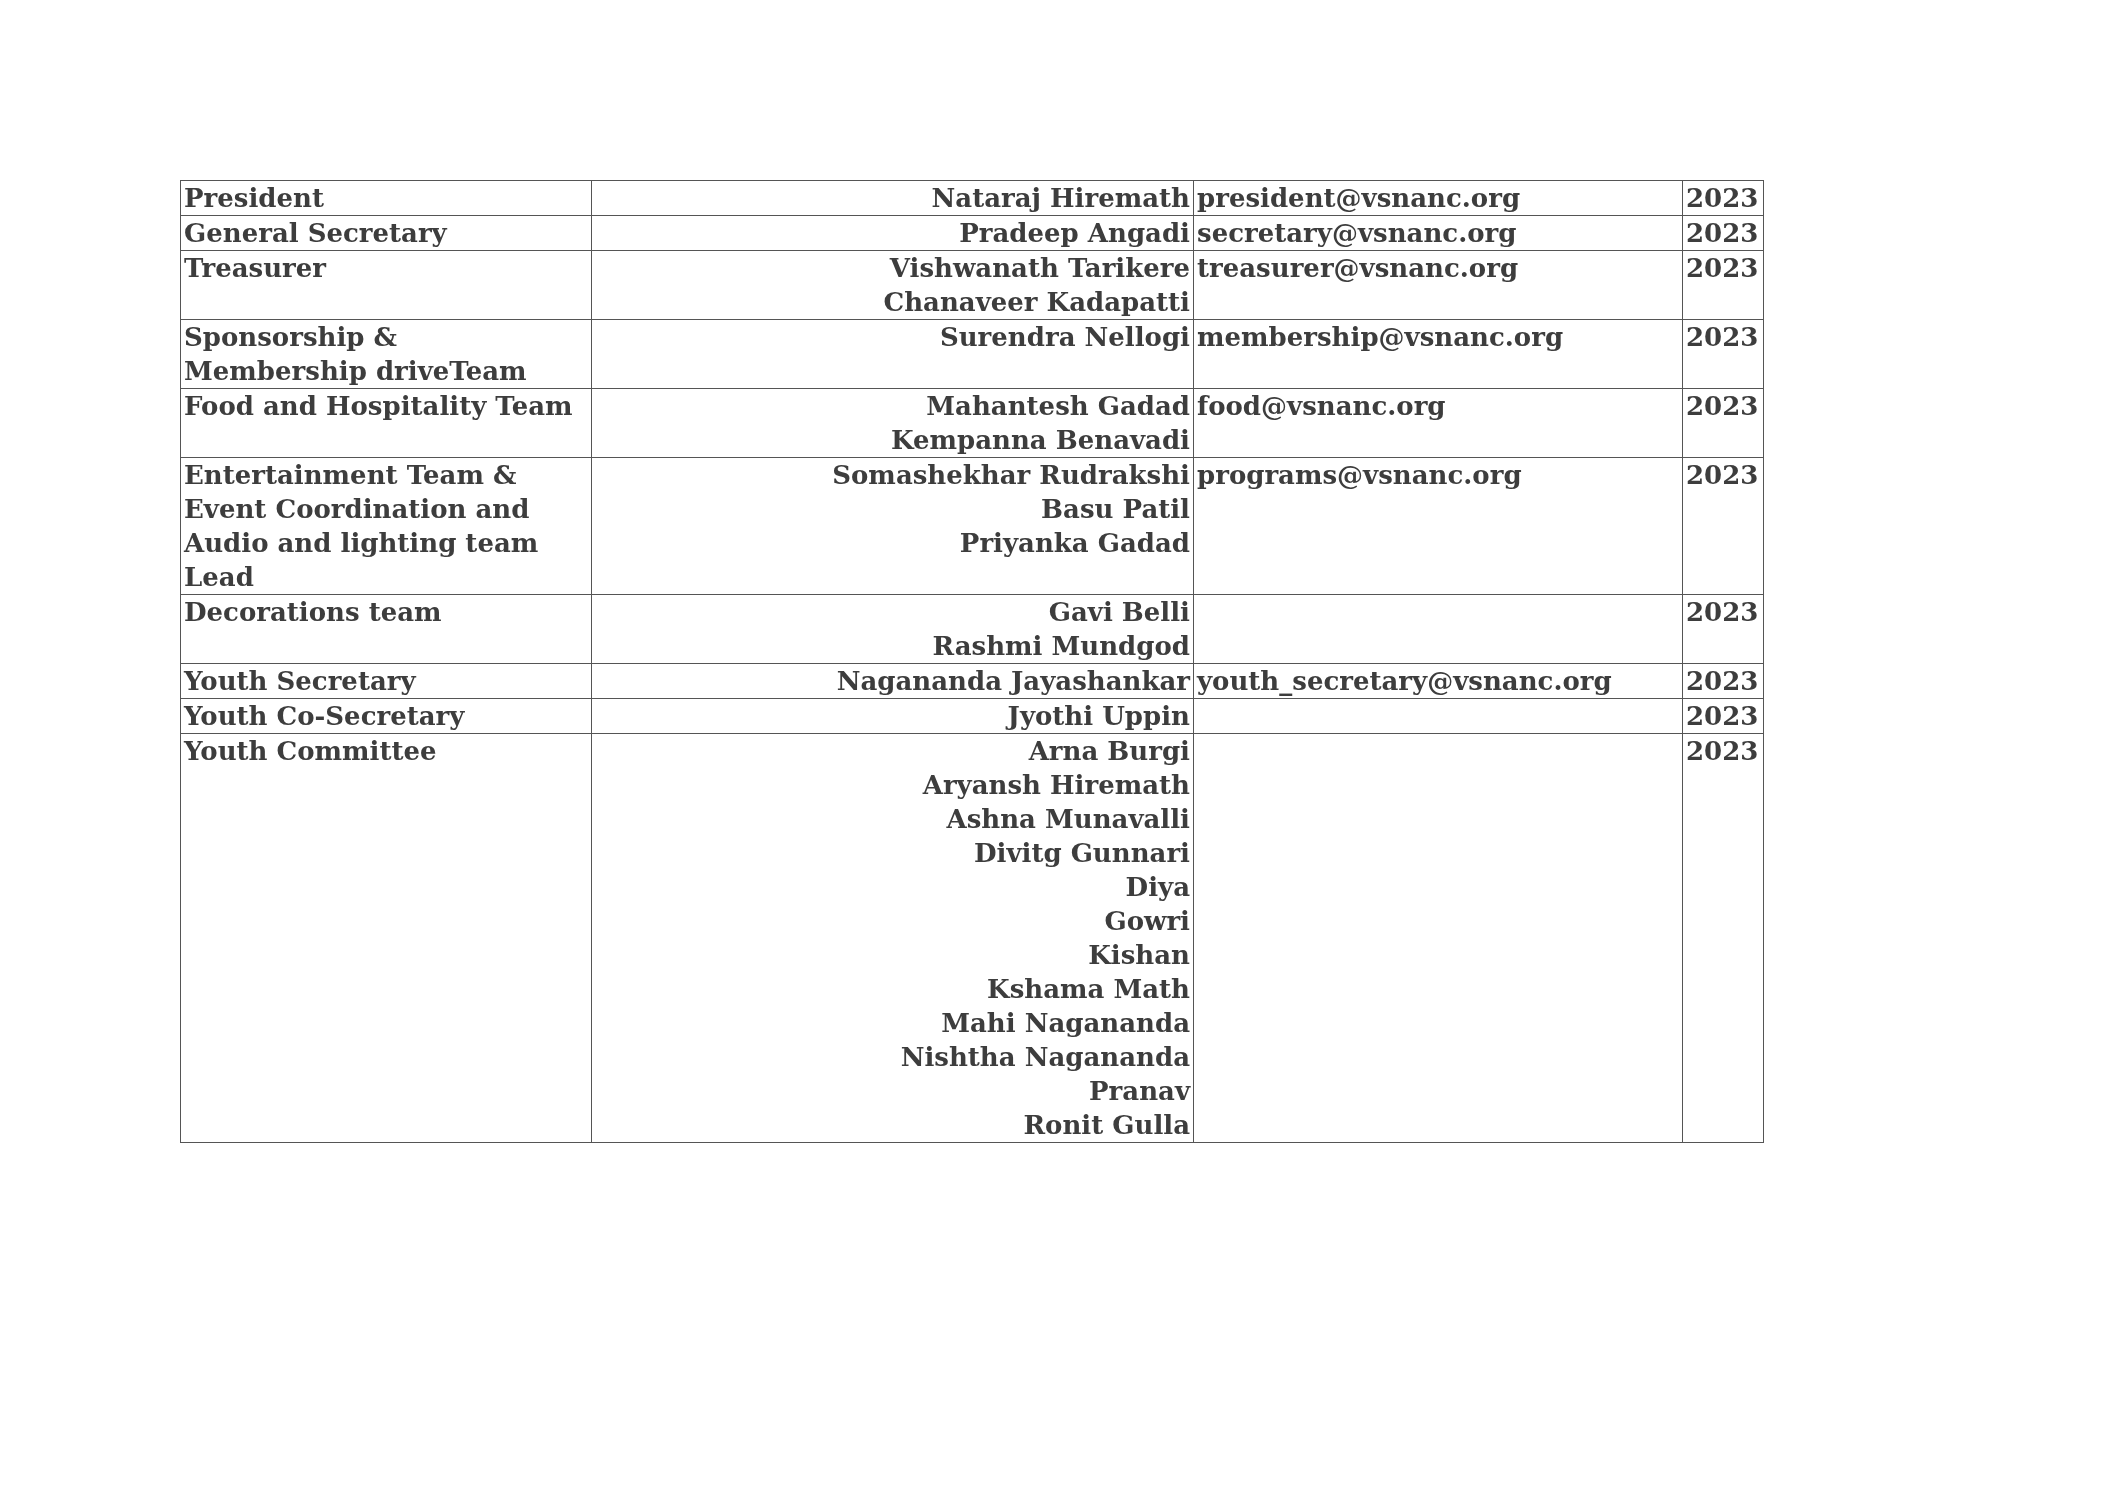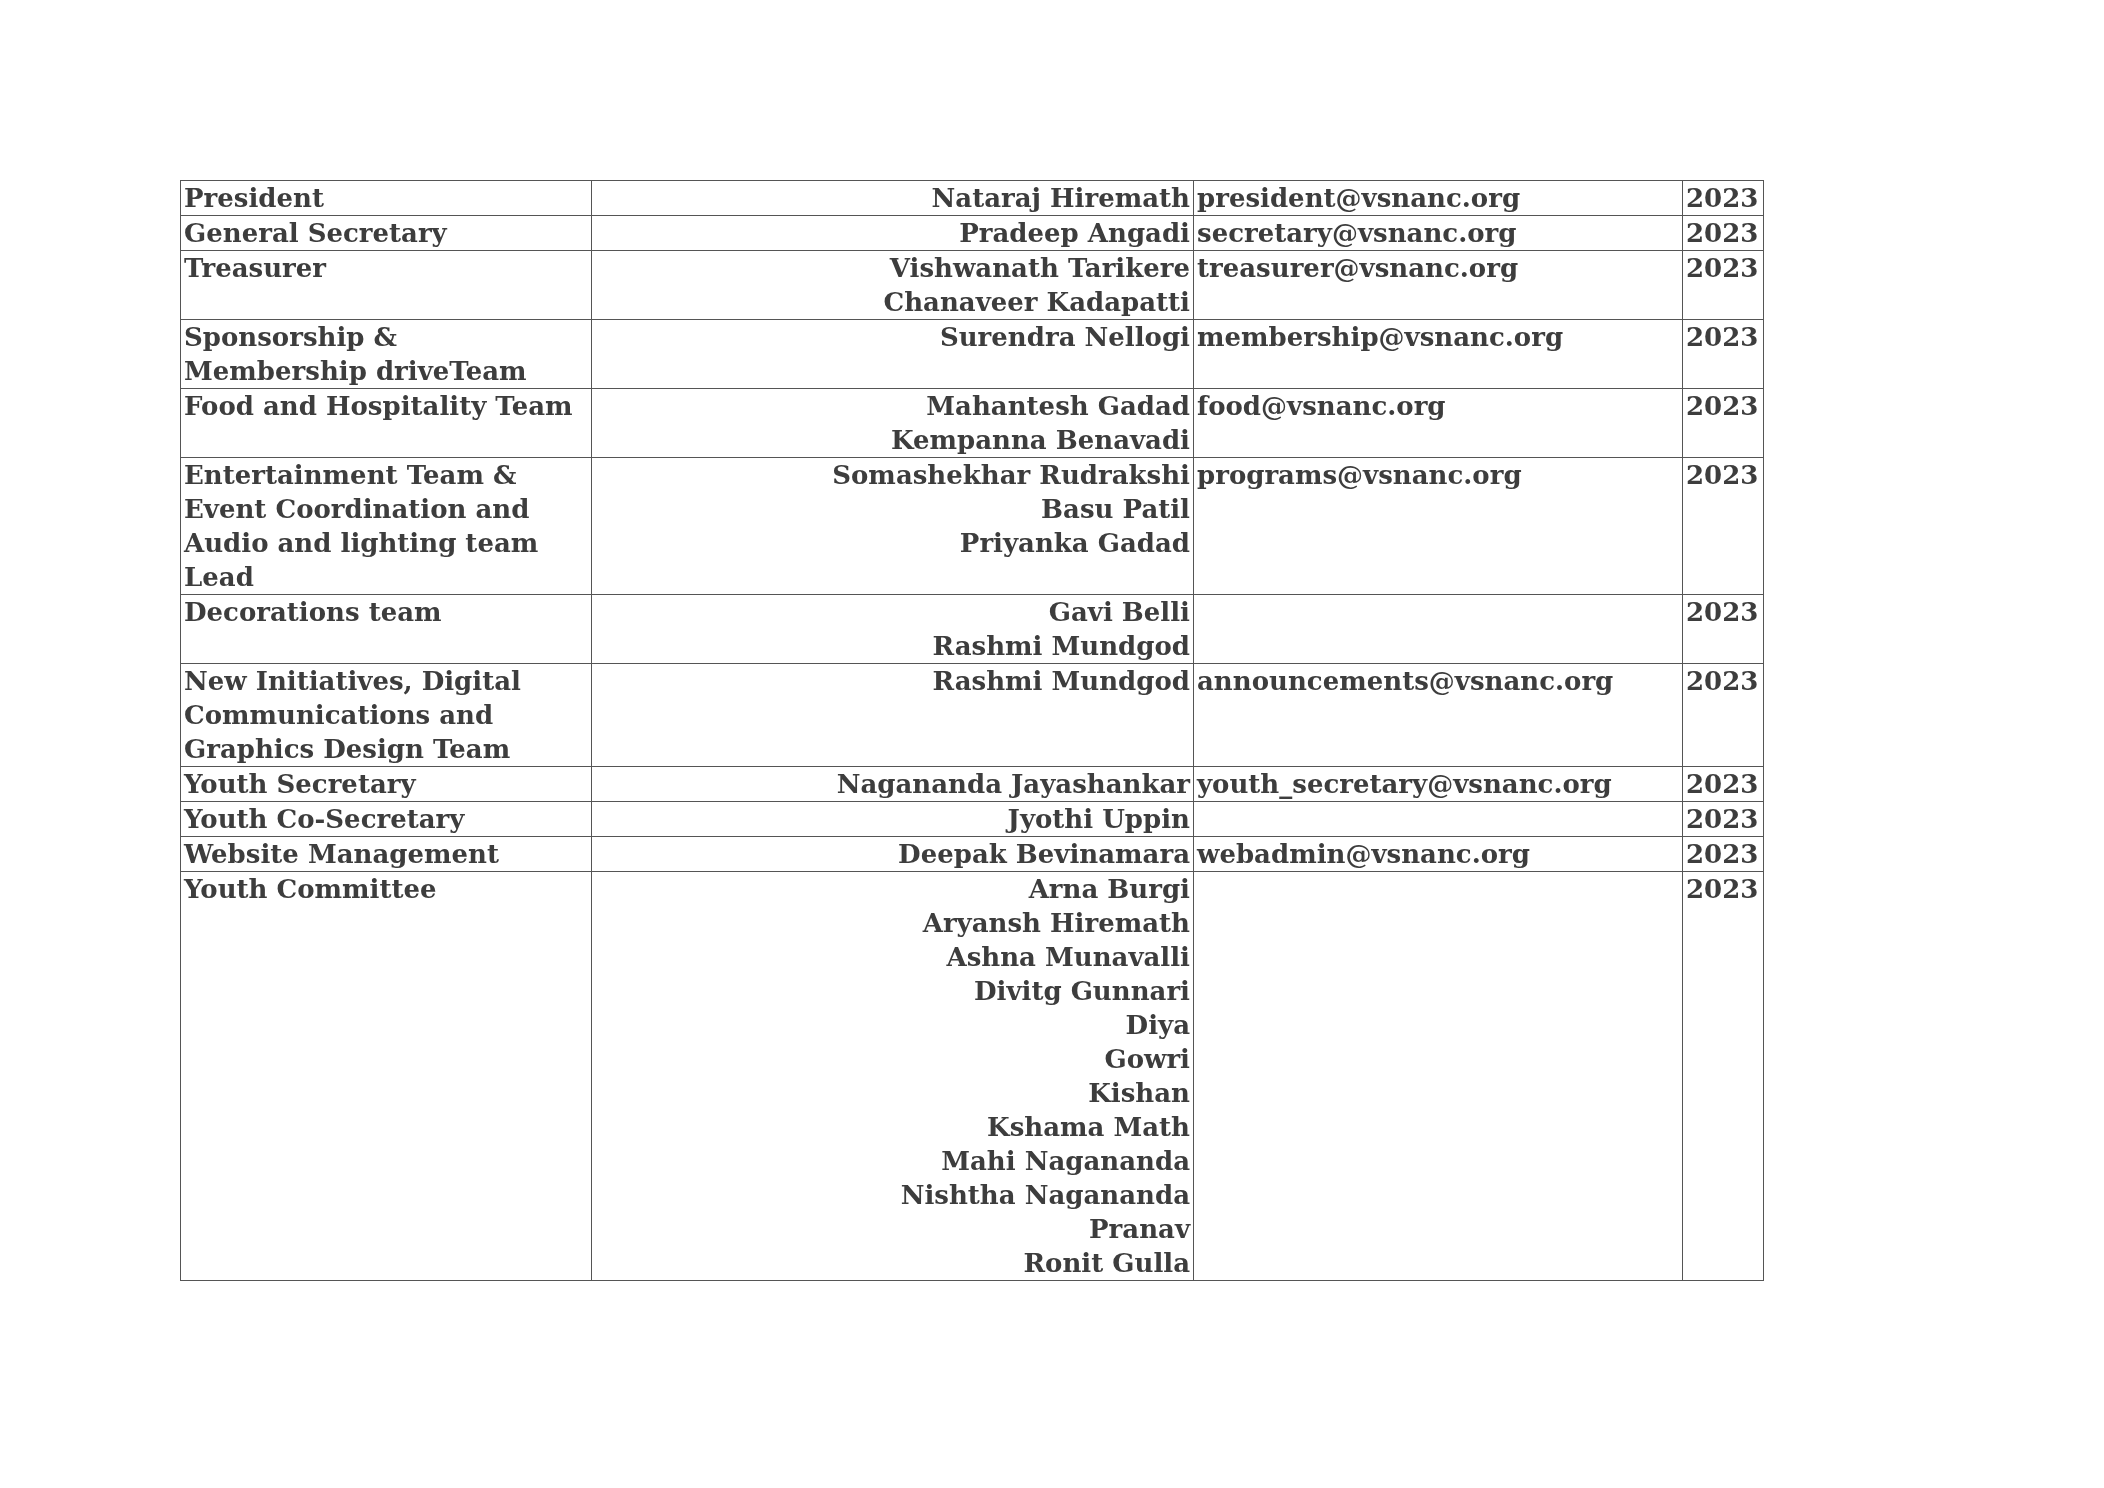--- a/index.html
+++ b/index.html
@@ -111,49 +111,33 @@
         <tr>
     <td class="col-role">Decorations team</td>
     <td class="col-members">
             <div class="member-line">Gavi Belli</div>
             <div class="member-line">Rashmi Mundgod</div>
           </td>
     <td class="col-email"></td>
     <td class="col-year">2023</td>
   </tr>
         <tr>
-    <td class="col-role">New Initiatives, Digital Communications and Graphics Design Team</td>
-    <td class="col-members">
-            <div class="member-line">Rashmi Mundgod</div>
-          </td>
-    <td class="col-email">announcements@vsnanc.org</td>
-    <td class="col-year">2023</td>
-  </tr>
-        <tr>
     <td class="col-role">Youth Secretary</td>
     <td class="col-members">
             <div class="member-line">Nagananda Jayashankar</div>
           </td>
     <td class="col-email">youth_secretary@vsnanc.org</td>
     <td class="col-year">2023</td>
   </tr>
         <tr>
     <td class="col-role">Youth Co-Secretary</td>
     <td class="col-members">
             <div class="member-line">Jyothi Uppin</div>
           </td>
     <td class="col-email"></td>
-    <td class="col-year">2023</td>
-  </tr>
-        <tr>
-    <td class="col-role">Website Management</td>
-    <td class="col-members">
-            <div class="member-line">Deepak Bevinamara</div>
-          </td>
-    <td class="col-email">webadmin@vsnanc.org</td>
     <td class="col-year">2023</td>
   </tr>
         <tr>
     <td class="col-role">Youth Committee</td>
     <td class="col-members">
             <div class="member-line">Arna Burgi</div>
             <div class="member-line">Aryansh Hiremath</div>
             <div class="member-line">Ashna Munavalli</div>
             <div class="member-line">Divitg Gunnari</div>
             <div class="member-line">Diya</div>

